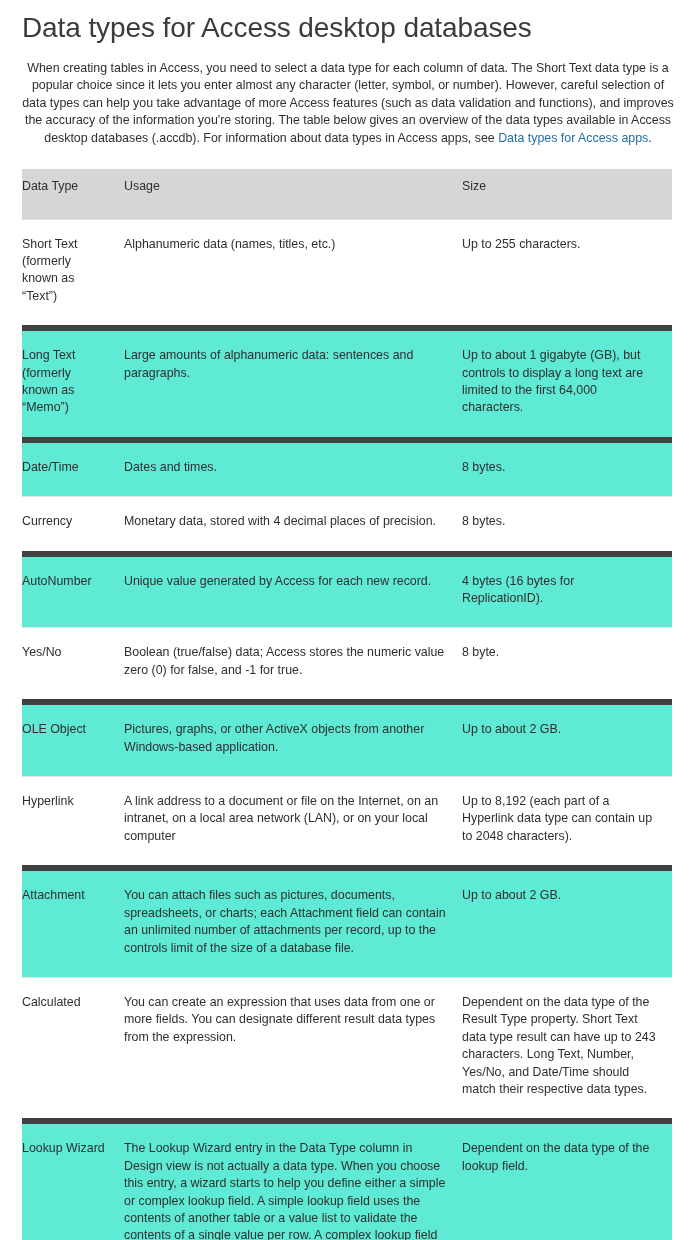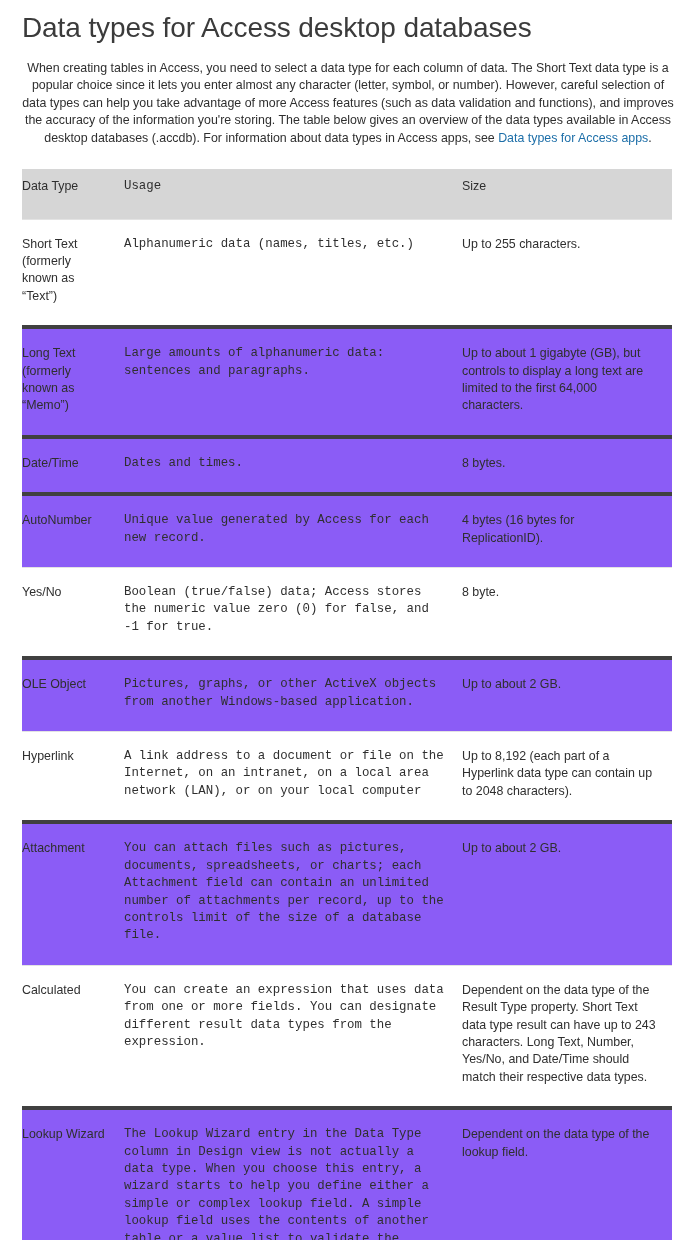--- a/index.html
+++ b/index.html
@@ -59,28 +59,28 @@
   table.dt td {
     font-size: 12.4px;
     line-height: 17.4px;
     color: #2f2f2f;
     vertical-align: top;
     padding: 16px 14px 20px 0;
     border-top: 1px solid #e3e3e3;
     margin-top: 44px;
   }
   table.dt tbody tr.alt td {
-    background: #8b5cf6;
-    border-top: 4px solid #404040;
+    background: #5eead4;
+    border-top: 6px solid #404040;
   }
   table.dt tbody tr:last-child td {
     border-bottom: 1px solid #e3e3e3;
   }
   .col-type { width: 102px; padding-left: 8px; }
-  .col-usage { width: 338px; font-family: Liberation Mono, monospace; }
+  .col-usage { width: 338px; }
   .col-size { width: 210px; }
   th.col-type { padding-left: 8px; }
   td.col-type { padding-left: 8px; padding-right: 8px; }
   td.col-usage { padding-right: 18px; }
   td.col-size { padding-right: 10px; }
 </style>
 </head>
 <body>
 
 <div class="page">
@@ -104,20 +104,25 @@
           <td class="col-size">Up to 255 characters.</td>
         </tr>
         <tr class="alt">
           <td class="col-type">Long Text (formerly known as “Memo”)</td>
           <td class="col-usage">Large amounts of alphanumeric data: sentences and paragraphs.</td>
           <td class="col-size">Up to about 1 gigabyte (GB), but controls to display a long text are limited to the first 64,000 characters.</td>
         </tr>
         <tr class="alt">
           <td class="col-type">Date/Time</td>
           <td class="col-usage">Dates and times.</td>
+          <td class="col-size">8 bytes.</td>
+        </tr>
+        <tr>
+          <td class="col-type">Currency</td>
+          <td class="col-usage">Monetary data, stored with 4 decimal places of precision.</td>
           <td class="col-size">8 bytes.</td>
         </tr>
         <tr class="alt">
           <td class="col-type">AutoNumber</td>
           <td class="col-usage">Unique value generated by Access for each new record.</td>
           <td class="col-size">4 bytes (16 bytes for ReplicationID).</td>
         </tr>
         <tr>
           <td class="col-type">Yes/No</td>
           <td class="col-usage">Boolean (true/false) data; Access stores the numeric value zero (0) for false, and -1 for true.</td>

